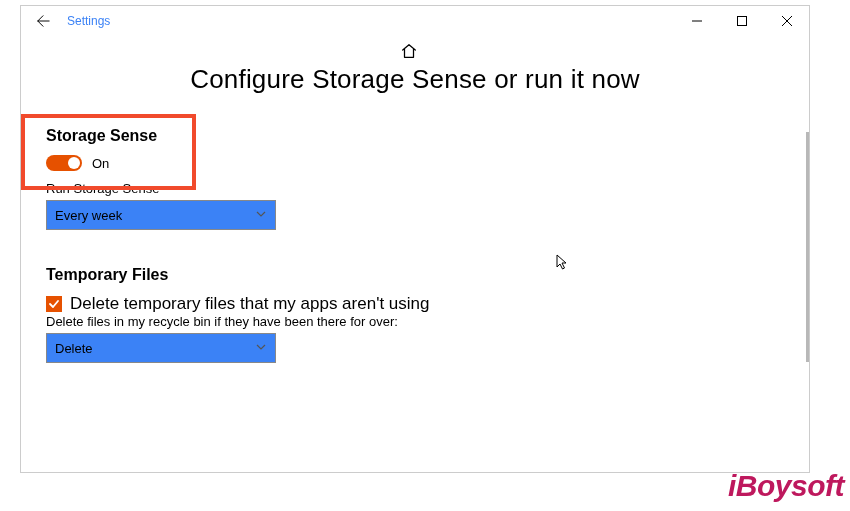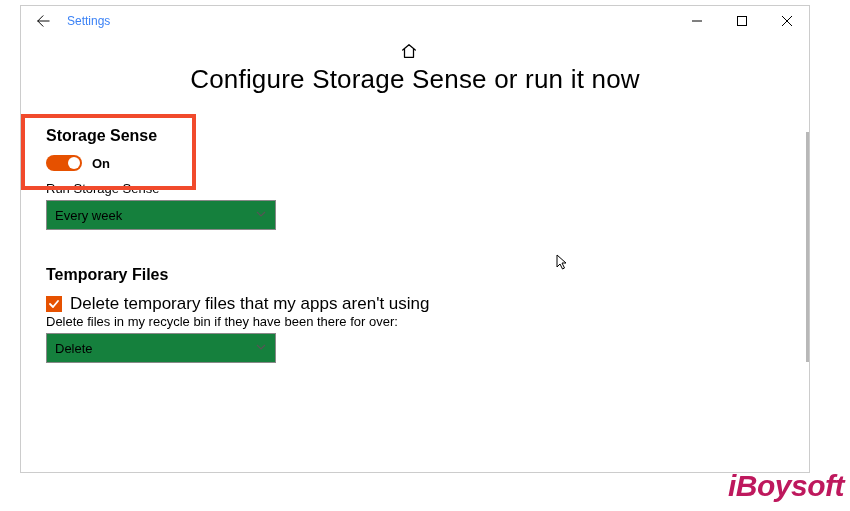--- a/index.html
+++ b/index.html
@@ -121,21 +121,20 @@
     position: absolute;
     right: 2px;
     top: 2px;
     width: 12px;
     height: 12px;
     border-radius: 50%;
     background: #fff;
   }
   .toggle-label {
     font-size: 13px;
-    font-weight: bold;
   }
   .desc-text {
     font-size: 13px;
     line-height: 1.35;
     max-width: 410px;
     margin-bottom: 8px;
   }
   .field-label {
     font-size: 13px;
     margin-bottom: 4px;
@@ -144,21 +143,21 @@
     width: 230px;
     height: 30px;
     border: 1px solid #888;
     display: flex;
     align-items: center;
     justify-content: space-between;
     padding: 0 8px;
     font-size: 13px;
     box-sizing: border-box;
     position: relative;
-    background: #15803d;
+    background: #3b82f6;
   }
   .chev {
     display: inline-block;
   }
   .temp-block {
     margin-top: 36px;
   }
   .checkbox-row {
     display: flex;
     align-items: center;

